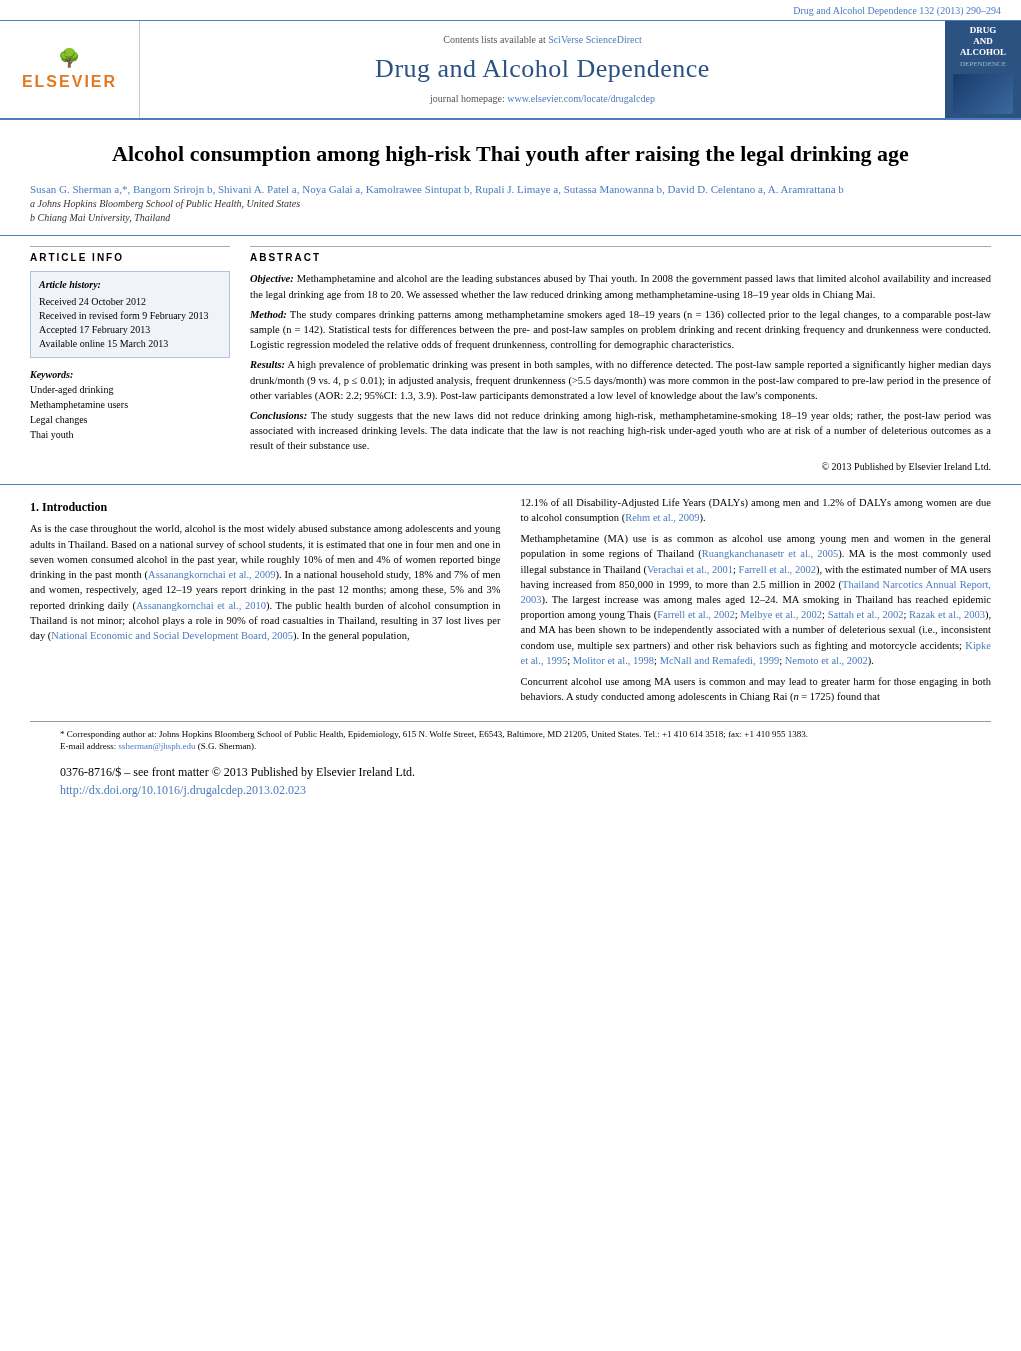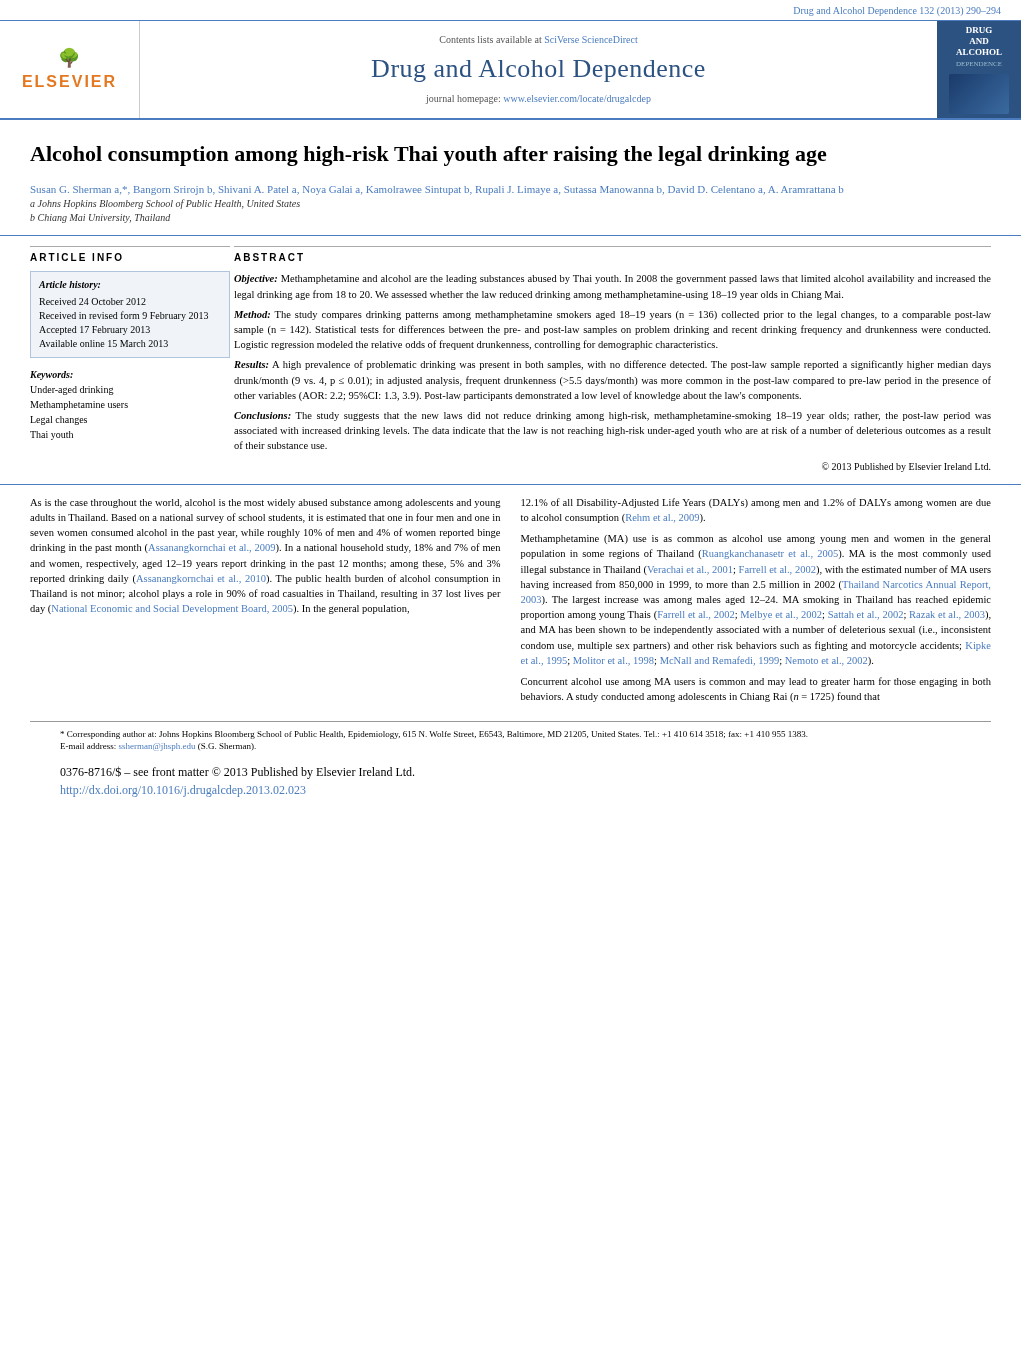--- a/index.html
+++ b/index.html
@@ -80,21 +80,21 @@
     }
     .journal-homepage {
       font-size: 10px;
       color: #555;
       margin-top: 4px;
     }
     .journal-homepage span.link {
       color: #4a7cbf;
     }
     .header-right-img {
-      width: 84px;
+      width: 76px;
       background: #2c5282;
       display: flex;
       flex-direction: column;
       align-items: center;
       justify-content: center;
       color: #fff;
       font-size: 8px;
       text-align: left;
       padding: 4px;
       flex-shrink: 0;
@@ -110,40 +110,41 @@
       padding: 20px 30px 10px 30px;
       border-bottom: 1px solid #4a7cbf;
     }
     .article-title {
       font-size: 22px;
       font-weight: bold;
       color: #000;
       line-height: 1.3;
       margin-bottom: 12px;
       font-family: 'Times New Roman', Times, serif;
+      text-align: center;
     }
     .authors {
       font-size: 11px;
       color: #4a7cbf;
       line-height: 1.5;
     }
     .affiliations {
       font-size: 10px;
       color: #333;
       line-height: 1.4;
       font-style: italic;
     }
     .affiliation-line {
       display: block;
     }
     
     .two-col-section {
       display: flex;
       padding: 10px 30px;
-      gap: 4px;
+      gap: 20px;
       border-bottom: 1px solid #4a7cbf;
     }
     .left-col {
       width: 200px;
       flex-shrink: 0;
     }
     .right-col {
       flex: 1;
     }
     .section-header {
@@ -346,20 +347,24 @@
           <span>The study suggests that the new laws did not reduce drinking among high-risk, methamphetamine-smoking 18–19 year olds; rather, the post-law period was associated with increased drinking levels. The data indicate that the law is not reaching high-risk under-aged youth who are at risk of a number of deleterious outcomes as a result of their substance use.</span>
         </p>
       </div>
       <div class="copyright-line">© 2013 Published by Elsevier Ireland Ltd.</div>
     </div>
   </div>
 
   <div class="body-section">
 
     <div class="body-left">
+      <div class="section-title">
+        <span>1.</span>
+        <span>Introduction</span>
+      </div>
       <div class="body-text">
         As is the case throughout the world, alcohol is the most widely abused substance among adolescents and young adults in Thailand. Based on a national survey of school students, it is estimated that one in four men and one in seven women consumed alcohol in the past year, while roughly 10% of men and 4% of women reported binge drinking in the past month (<span class="inline-link">Assanangkornchai et al., 2009</span>). In a national household study, 18% and 7% of men and women, respectively, aged 12–19 years report drinking in the past 12 months; among these, 5% and 3% reported drinking daily (<span class="inline-link">Assanangkornchai et al., 2010</span>). The public health burden of alcohol consumption in Thailand is not minor; alcohol plays a role in 90% of road casualties in Thailand, resulting in 37 lost lives per day (<span class="inline-link">National Economic and Social Development Board, 2005</span>). In the general population,
       </div>
 
       <div style="margin-top:auto;padding-top:40px;"></div>
     </div>
 
     <div class="body-right">
       <div class="body-text">
         12.1% of all Disability-Adjusted Life Years (DALYs) among men and 1.2% of DALYs among women are due to alcohol consumption (<span class="inline-link">Rehm et al., 2009</span>).

